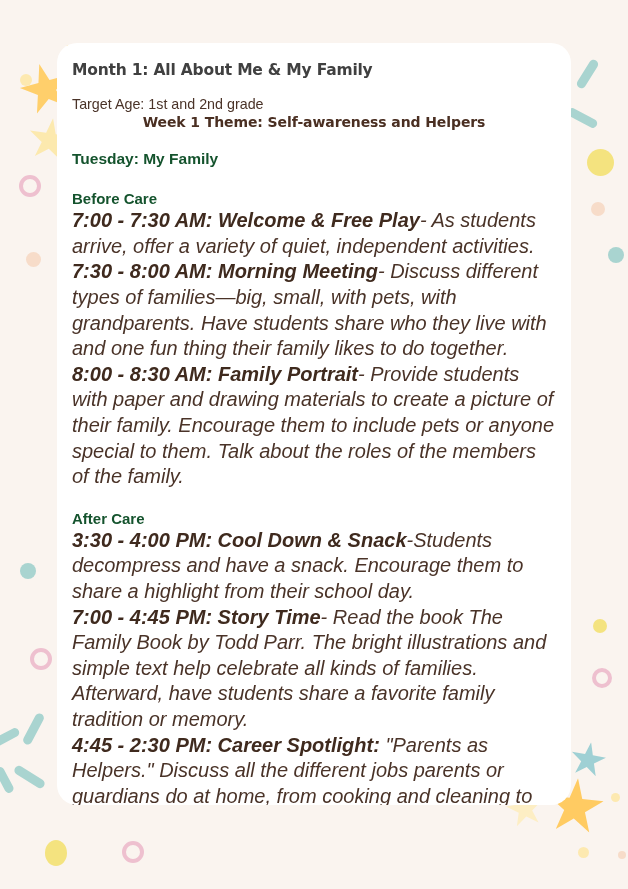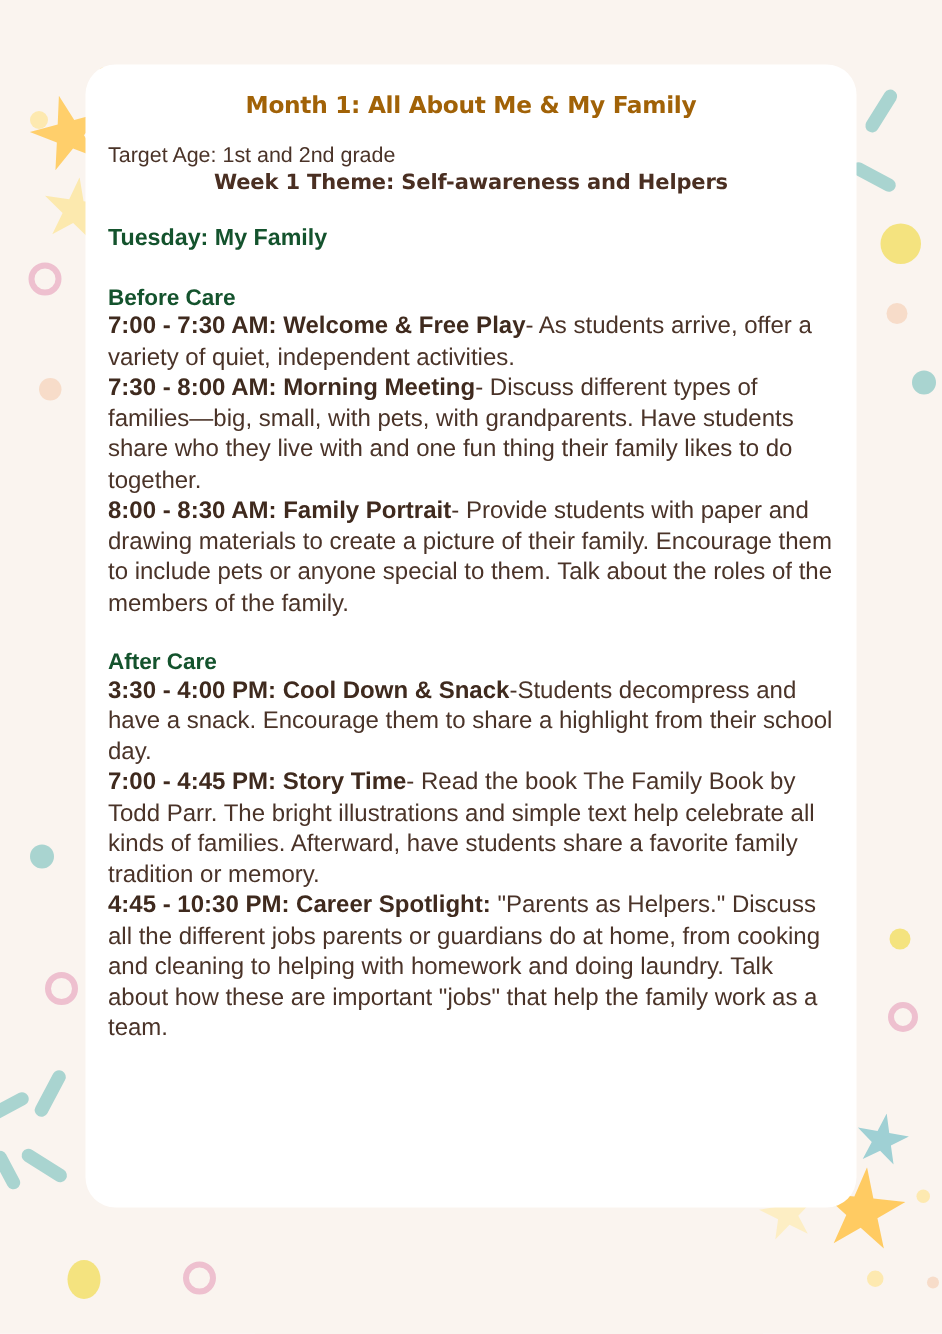--- a/index.html
+++ b/index.html
@@ -31,24 +31,23 @@
     left: 57px; top: 43px;
     width: 514px; height: 762px;
     background: #ffffff;
     border-radius: 20px;
     padding: 18px 8px 0 8px;
     overflow: hidden;
   }
   .inner { padding: 0 7px; }
 
   .doc-title {
-    text-align: center;
     font-size: 15.5px;
     font-weight: 700;
-    color: #a16207;
+    color: #404040;
     letter-spacing: -0.2px;
     margin-bottom: 16px;
     font-family: "DejaVu Sans", sans-serif;
   }
   .meta-line {
     font-size: 14.3px;
     color: #4a3328;
     line-height: 1.35;
   }
   .week-theme {
@@ -67,24 +66,25 @@
     margin-bottom: 22px;
   }
   .section-head {
     font-size: 15px;
     font-weight: 700;
     color: #14532d;
     margin-bottom: 1px;
   }
   .section-gap { height: 20px; }
   .entry {
-    font-size: 16px;
+    font-size: 20px;
     line-height: 1.28;
     color: #4a3328;
     margin-bottom: 0px;
+    font-style: italic;
   }
   .entry b { font-weight: 700; color: #3f2a1e; }
 </style>
 </head>
 <body>
 
 <div id="page">
 
   <div id="deco-layer">
       <div class="deco star" style="left: 20px; top: 63px; width: 52px; height: 52px; background: rgb(255, 207, 107); transform: rotate(-15deg);"></div>
@@ -130,18 +130,18 @@
 
       <div id="sections">
           <div class="section-head">Before Care</div>
           <div class="entry"><b>7:00 - 7:30 AM: Welcome &amp; Free Play</b><span>- As students arrive, offer a variety of quiet, independent activities.</span></div>
           <div class="entry"><b>7:30 - 8:00 AM: Morning Meeting</b><span>- Discuss different types of families—big, small, with pets, with grandparents. Have students share who they live with and one fun thing their family likes to do together.</span></div>
           <div class="entry"><b>8:00 - 8:30 AM: Family Portrait</b><span>- Provide students with paper and drawing materials to create a picture of their family. Encourage them to include pets or anyone special to them. Talk about the roles of the members of the family.</span></div>
           <div class="section-gap"></div>
           <div class="section-head">After Care</div>
           <div class="entry"><b>3:30 - 4:00 PM: Cool Down &amp; Snack</b><span>-Students decompress and have a snack. Encourage them to share a highlight from their school day.</span></div>
           <div class="entry"><b>7:00 - 4:45 PM: Story Time</b><span>- Read the book The Family Book by Todd Parr. The bright illustrations and simple text help celebrate all kinds of families. Afterward, have students share a favorite family tradition or memory.</span></div>
-          <div class="entry"><b>4:45 - 10:30 PM: Career Spotlight:</b><span> "Parents as Helpers." Discuss all the different jobs parents or guardians do at home, from cooking and cleaning to helping with homework and doing laundry. Talk about how these are important "jobs" that help the family work as a team.</span></div>
+          <div class="entry"><b>4:45 - 2:30 PM: Career Spotlight:</b><span> "Parents as Helpers." Discuss all the different jobs parents or guardians do at home, from cooking and cleaning to helping with homework and doing laundry. Talk about how these are important "jobs" that help the family work as a team.</span></div>
         </div>
 
     </div>
   </div>
 </div>
 
 </body></html>

